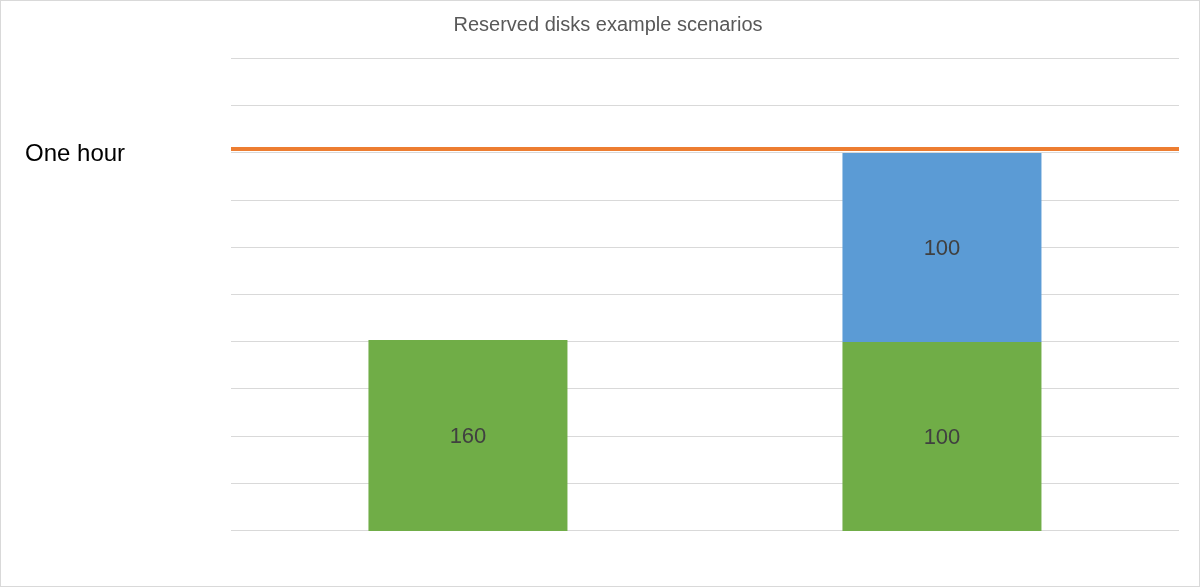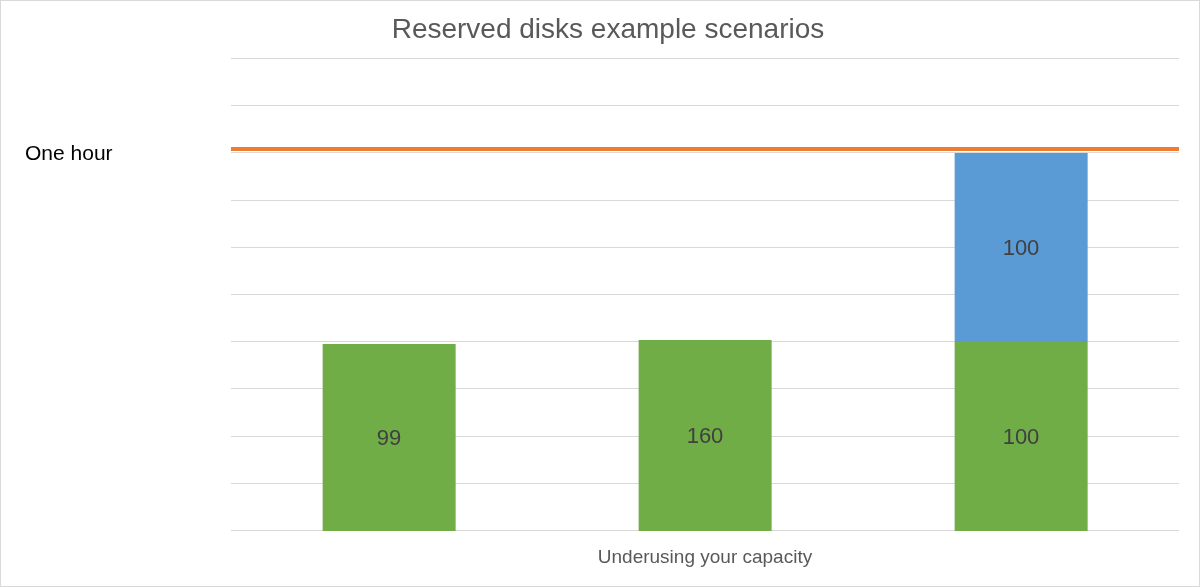--- a/index.html
+++ b/index.html
@@ -15,37 +15,37 @@
     border: 1px solid #d9d9d9;
     position: relative;
     background: #fff;
   }
   .chart-title {
     position: absolute;
     top: 12px;
     left: 0;
     right: 0;
     text-align: center;
-    font-size: 28px;
+    font-size: 20px;
     color: #595959;
     font-weight: 400;
     padding-left: 16px;
   }
   .plot-wrap {
     position: absolute;
     left: 30px;
     right: 20px;
     top: 58px;
     bottom: 55px;
   }
   .y-label {
     position: absolute;
     left: -6px;
     top: 0;
-    font-size: 21px;
+    font-size: 24px;
     color: #000;
     white-space: nowrap;
     transform: translateY(-50%);
   }
   .plot-area {
     position: absolute;
     left: 200px;
     right: 0;
     top: 0;
     bottom: 0;
@@ -125,35 +125,29 @@
         <div class="gridline" style="bottom: 50%;"></div>
         <div class="gridline" style="bottom: 40%;"></div>
         <div class="gridline" style="bottom: 30%;"></div>
         <div class="gridline" style="bottom: 20%;"></div>
         <div class="gridline" style="bottom: 10%;"></div>
         <div class="gridline" style="bottom: 0%;"></div>
 
       <div class="bars" id="bars">
           <div class="bar-slot">
             <div class="bar-stack" style="height: auto;">
-              <div class="seg green" style="height: 186.912px;">99</div>
-            </div>
-          </div>
-          <div class="bar-slot">
-            <div class="bar-stack" style="height: auto;">
               <div class="seg green" style="height: 190.688px;">160</div>
             </div>
           </div>
           <div class="bar-slot">
             <div class="bar-stack" style="height: auto;">
               <div class="seg green" style="height: 188.8px;">100</div>
               <div class="seg blue" style="height: 188.8px;">100</div>
             </div>
           </div>
         </div>
       <div class="ref-line" id="refline" style="bottom: 80%;"></div>
     </div>
   </div>
 
   <div class="x-axis" id="xaxis">
-      <div class="x-label">Underusing your capacity</div>
     </div>
 </div>
 
 </body></html>

